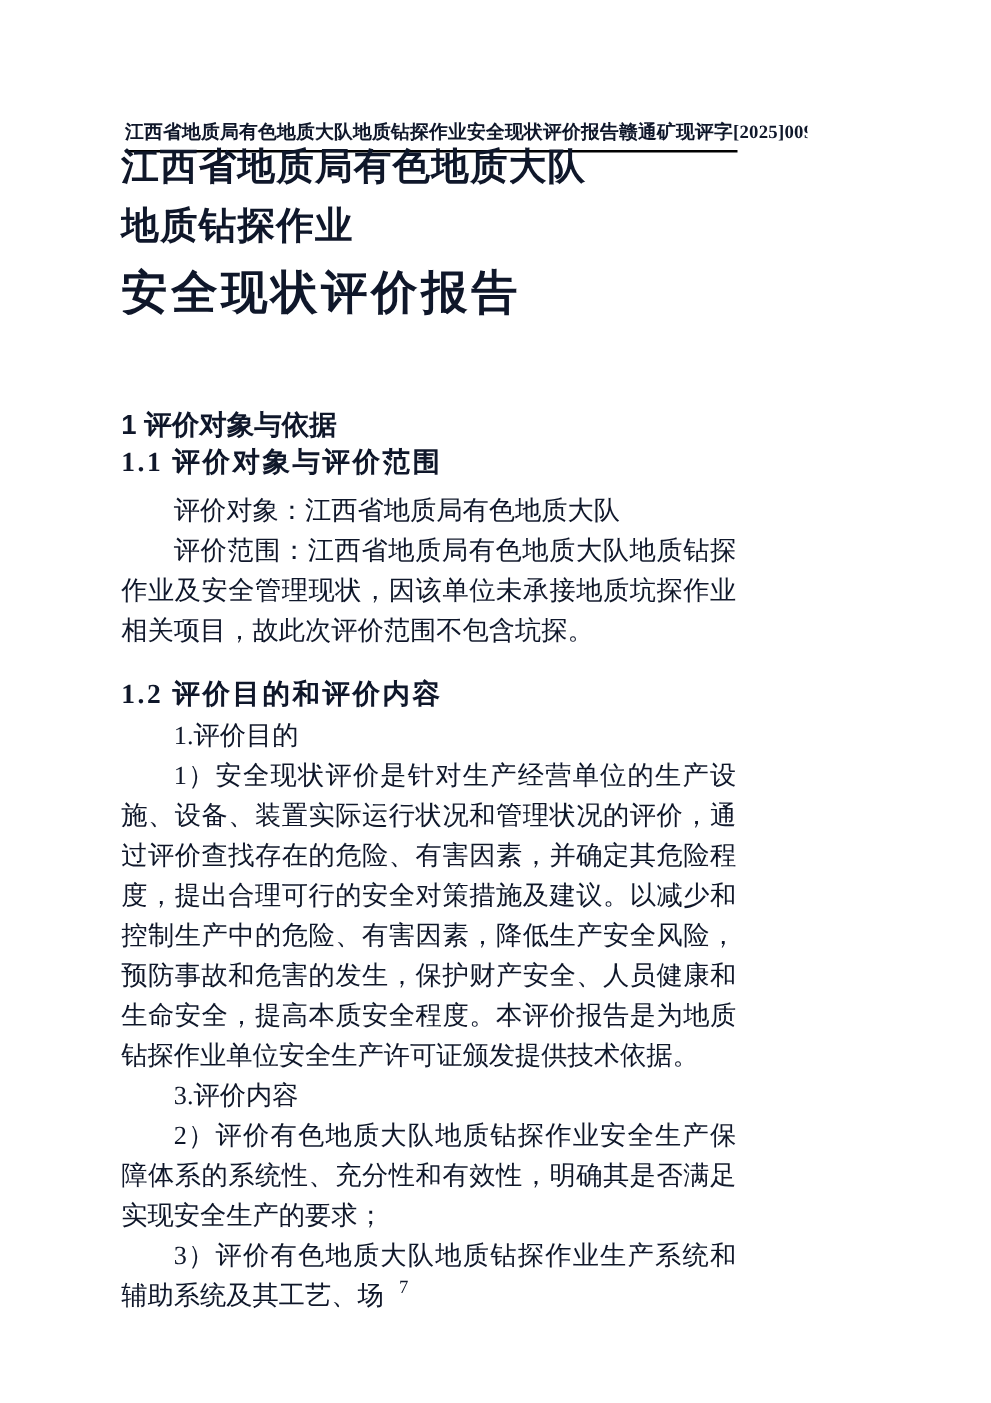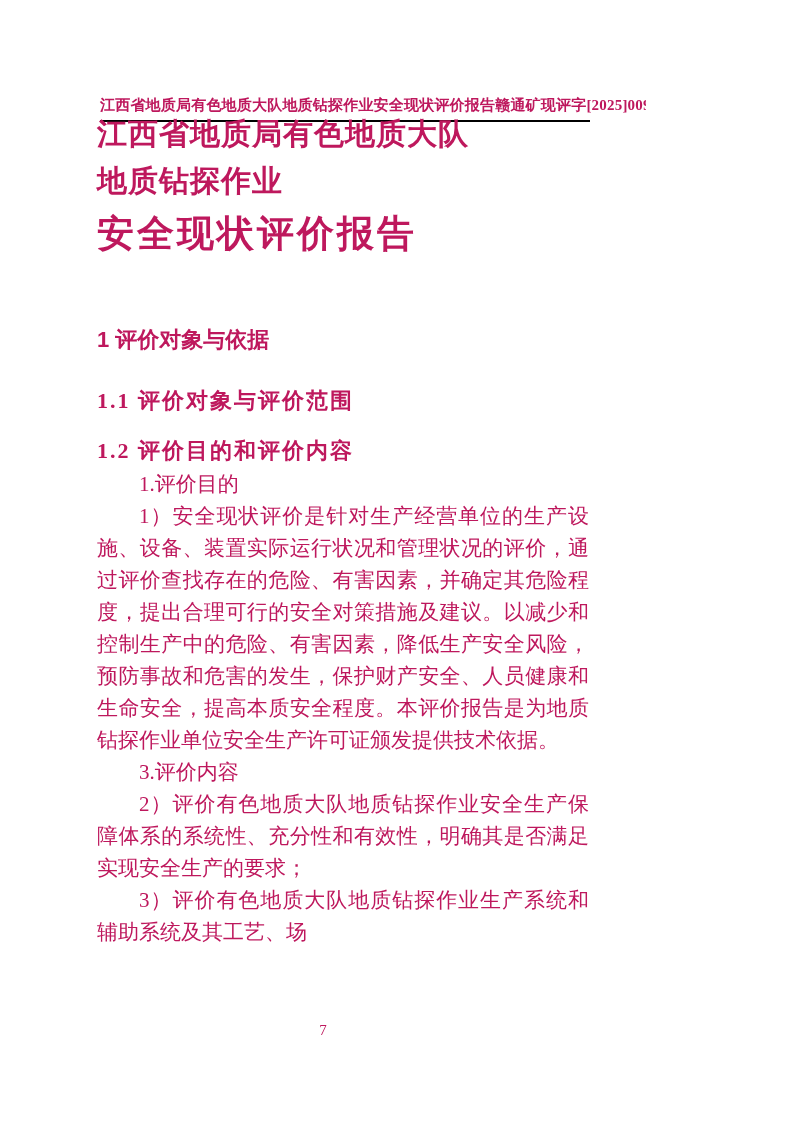--- a/index.html
+++ b/index.html
@@ -5,21 +5,21 @@
   html, body {
     margin: 0;
     padding: 0;
     background: #ffffff;
   }
   .page {
     position: relative;
     width: 646px;
     height: 1122px;
     background: #ffffff;
-    color: #be185d;
+    color: #0f172a;
     font-family: "Liberation Serif", serif;
     overflow: hidden;
     box-sizing: border-box;
     border-radius: 12px;
   }
   
   .running-header {
     position: absolute;
     top: 60px;
     left: 100px;
@@ -61,21 +61,21 @@
     letter-spacing: 3px;
   }
   .h-level1 {
     margin-top: 67px;
     font-family: "Liberation Sans", sans-serif;
     font-weight: bold;
     font-size: 22px;
     line-height: 30px;
   }
   .h-level2 {
-    margin-top: 31px;
+    margin-top: 0;
     font-family: "Liberation Serif", serif;
     font-weight: bold;
     font-size: 22px;
     line-height: 30px;
     letter-spacing: 2px;
   }
   .h-level2.mid-gap { margin-top: 20px; }
   .body-block { margin-top: 7px; }
   .para {
     font-size: 21px;
@@ -109,20 +109,24 @@
   <div class="content">
 
     <div class="doc-title-line">江西省地质局有色地质大队</div>
     <div class="doc-title-line">地质钻探作业</div>
     <div class="doc-title-main">安全现状评价报告</div>
 
     <div class="h-level1">1 评价对象与依据</div>
 
     <div class="h-level2">1.1 评价对象与评价范围</div>
 
+    <div class="body-block">
+      <p class="para">评价对象：江西省地质局有色地质大队</p>
+      <p class="para">评价范围：江西省地质局有色地质大队地质钻探作业及安全管理现状，因该单位未承接地质坑探作业相关项目，故此次评价范围不包含坑探。</p>
+    </div>
 
     <div class="h-level2 mid-gap">1.2 评价目的和评价内容</div>
 
     <div class="body-block" style="margin-top: 2px;">
       <p class="para">1.评价目的</p>
       <p class="para">1）安全现状评价是针对生产经营单位的生产设施、设备、装置实际运行状况和管理状况的评价，通过评价查找存在的危险、有害因素，并确定其危险程度，提出合理可行的安全对策措施及建议。以减少和控制生产中的危险、有害因素，降低生产安全风险，预防事故和危害的发生，保护财产安全、人员健康和生命安全，提高本质安全程度。本评价报告是为地质钻探作业单位安全生产许可证颁发提供技术依据。</p>
       <p class="para">3.评价内容</p>
       <p class="para">2）评价有色地质大队地质钻探作业安全生产保障体系的系统性、充分性和有效性，明确其是否满足实现安全生产的要求；</p>
       <p class="para">3）评价有色地质大队地质钻探作业生产系统和辅助系统及其工艺、场</p>
     </div>

